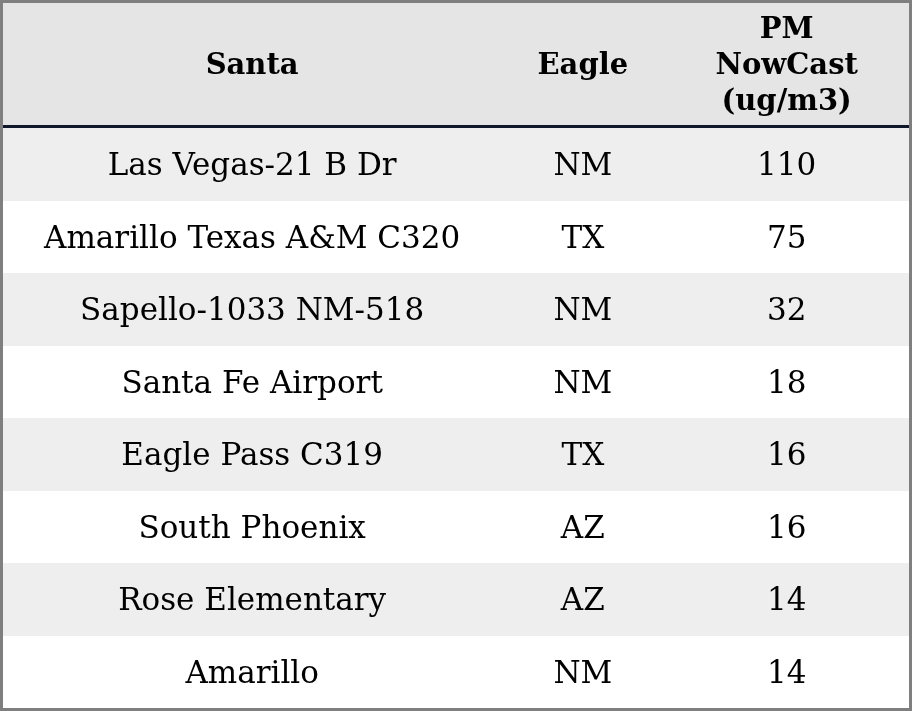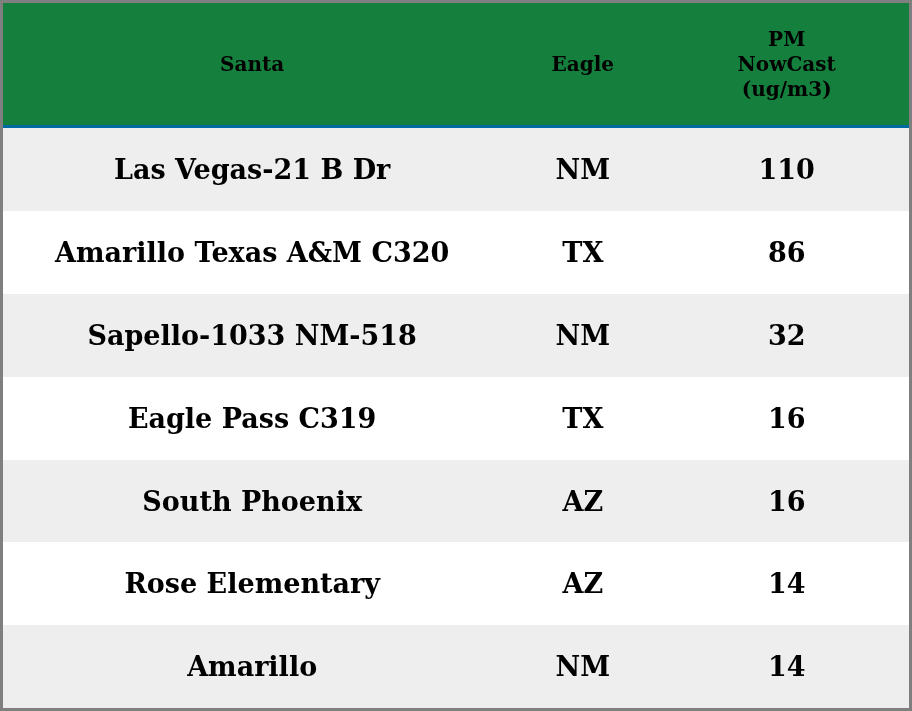--- a/index.html
+++ b/index.html
@@ -19,36 +19,36 @@
     border: 3px solid #7f7f7f;
     background: #ffffff;
   }
   table.data-table {
     width: 100%;
     height: 100%;
     border-collapse: collapse;
     table-layout: fixed;
   }
   thead th {
-    background: #15803d;
-    border-bottom: 3px solid #0369a1;
+    background: #e5e5e5;
+    border-bottom: 3px solid #0f172a;
     height: 122px;
     vertical-align: middle;
     text-align: center;
-    font-size: 20px;
+    font-size: 29px;
     font-weight: bold;
     line-height: 1.25;
     white-space: pre-line;
     padding: 0;
   }
   tbody td {
     text-align: center;
     vertical-align: middle;
-    font-size: 27px;
-    font-weight: bold;
+    font-size: 31px;
+    font-weight: normal;
     height: 58px;
     padding: 0;
   }
   tbody tr:nth-child(odd)  { background: #eeeeee; }
   tbody tr:nth-child(even) { background: #ffffff; }
   col.col-site  { width: 55%; }
   col.col-state { width: 18%; }
   col.col-pm    { width: 27%; }
 </style>
 </head>
@@ -72,26 +72,31 @@
     </thead>
     <tbody>
         <tr>
     <td>Las Vegas-21 B Dr</td>
     <td>NM</td>
     <td>110</td>
   </tr>
         <tr>
     <td>Amarillo Texas A&amp;M C320</td>
     <td>TX</td>
-    <td>86</td>
+    <td>75</td>
   </tr>
         <tr>
     <td>Sapello-1033 NM-518</td>
     <td>NM</td>
     <td>32</td>
+  </tr>
+        <tr>
+    <td>Santa Fe Airport</td>
+    <td>NM</td>
+    <td>18</td>
   </tr>
         <tr>
     <td>Eagle Pass C319</td>
     <td>TX</td>
     <td>16</td>
   </tr>
         <tr>
     <td>South Phoenix</td>
     <td>AZ</td>
     <td>16</td>

